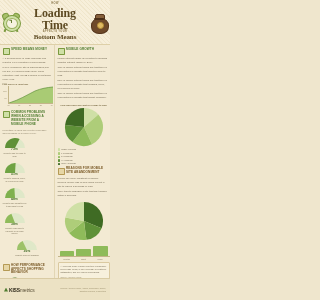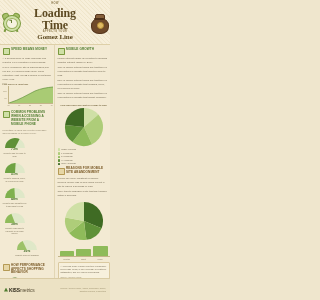--- a/index.html
+++ b/index.html
@@ -173,21 +173,21 @@
         <div class="face"></div>
         <div class="hand"></div>
           <div class="hand h2"></div>
       </div>
     </div>
 
     <div class="title-wrap">
       <span class="t-small">How</span>
       <span class="t-big">Loading Time</span>
       <span class="t-small">affects your</span>
-      <span class="t-big2">Gomez Line</span>
+      <span class="t-big2">Bottom Means</span>
     </div>
 
     <div class="hdr-icon">
       <div class="bag">
         <div class="neck"></div>
         <div class="sack"></div>
         <div class="tie"></div>
         <div class="coin"></div>
       </div>
     </div>

